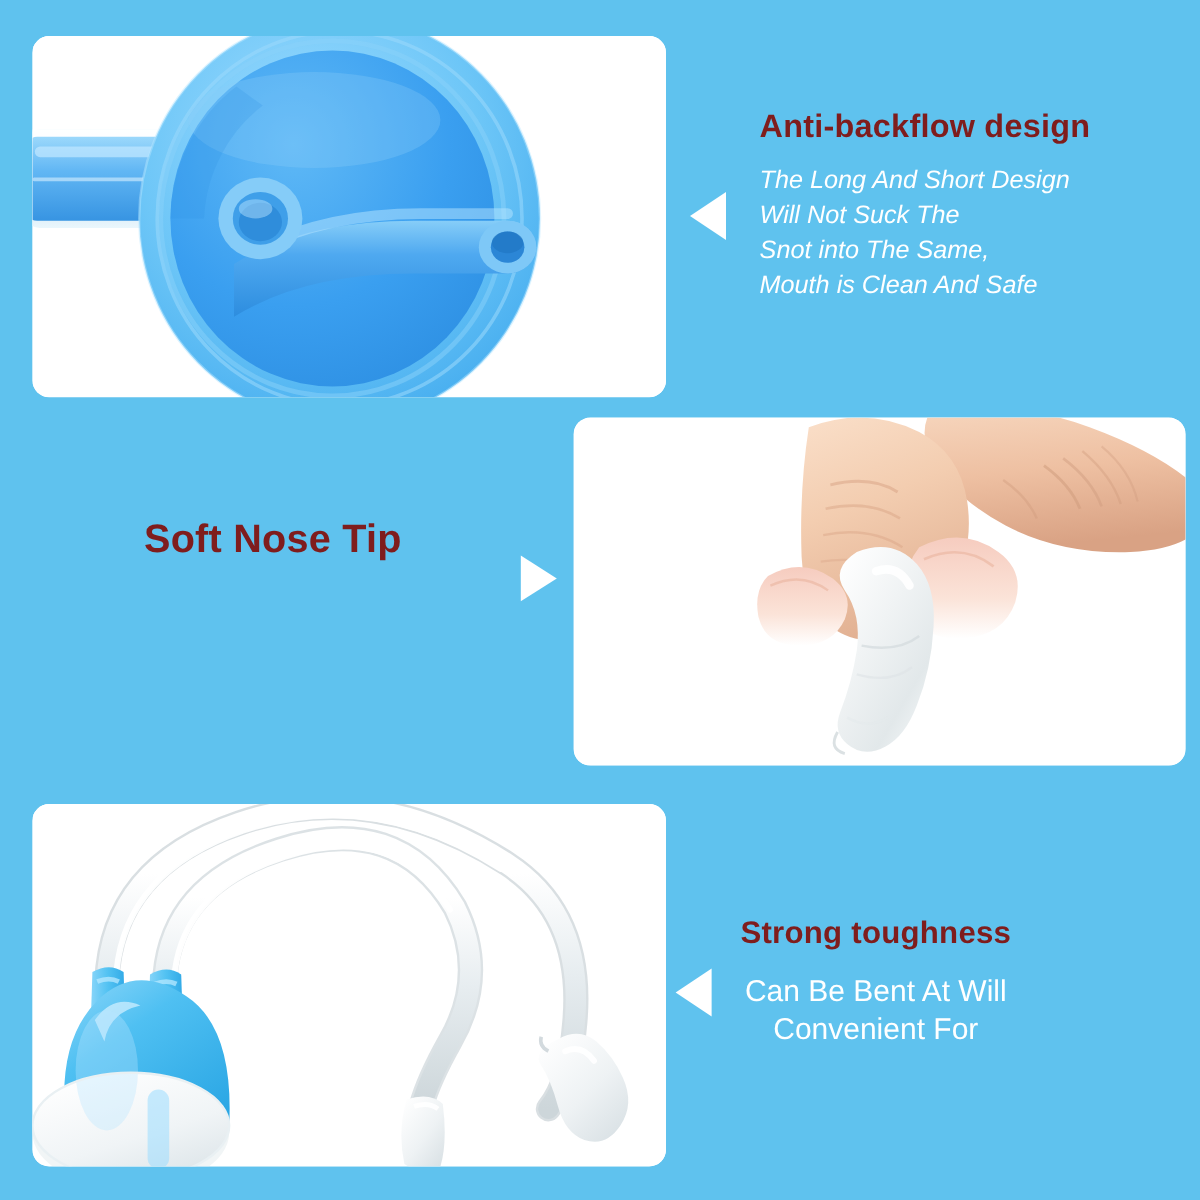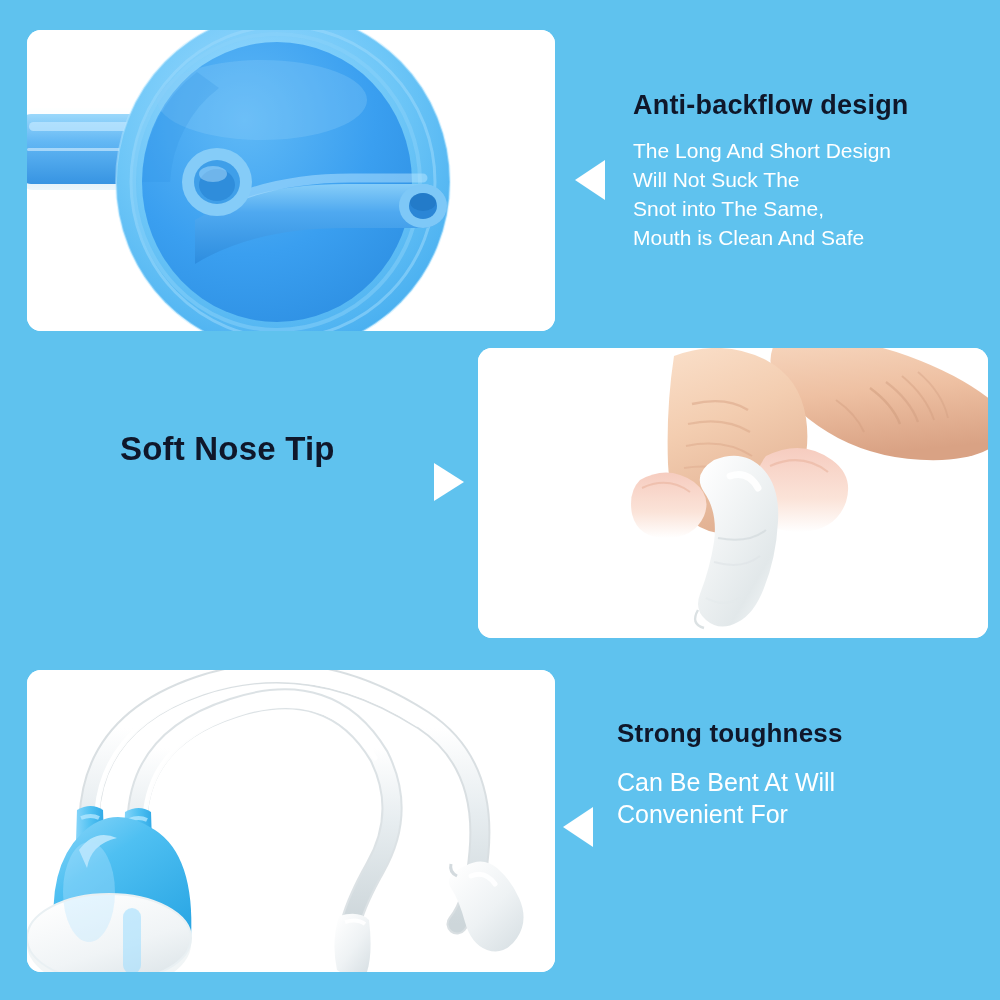--- a/index.html
+++ b/index.html
@@ -36,40 +36,40 @@
     left: 0; top: 0;
     width: 100%;
     height: 100%;
     display: block;
   }
 
   
   .textblock { position: absolute; }
   .heading {
     font-weight: bold;
-    color: #0f172a;
+    color: #7f1d1d;
     white-space: nowrap;
     letter-spacing: .2px;
   }
   .body-line {
     color: #ffffff;
     white-space: nowrap;
   }
 
   #text-1 { left: 633px; top: 88px; }
   #text-1 .heading { font-size: 27px; line-height: 34px; }
-  #text-1 .body { margin-top: 14px; }
+  #text-1 .body { margin-top: 14px; font-style: italic; }
   #text-1 .body-line { font-size: 21px; line-height: 29px; }
 
   #text-2 { left: 120px; top: 413px; width: 300px; text-align: left; margin-top: 16px; }
   #text-2 .heading { font-size: 33px; line-height: 40px; }
   #text-2 .body { margin-top: 12px; }
   #text-2 .body-line { font-size: 21px; line-height: 30px; }
 
-  #text-3 { left: 617px; top: 716px; }
+  #text-3 { left: 617px; top: 760px; text-align: center; }
   #text-3 .heading { font-size: 26px; line-height: 34px; }
   #text-3 .body { margin-top: 16px; }
   #text-3 .body-line { font-size: 25px; line-height: 32px; }
 
   
   .arrow {
     position: absolute;
     width: 0; height: 0;
   }
   .arrow-left {

